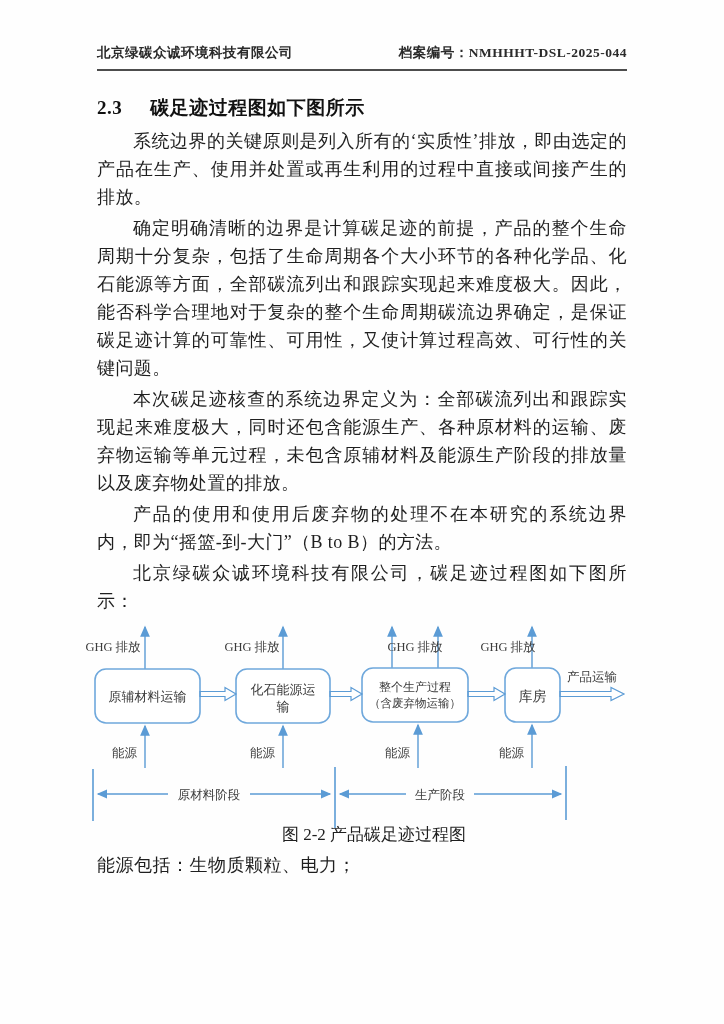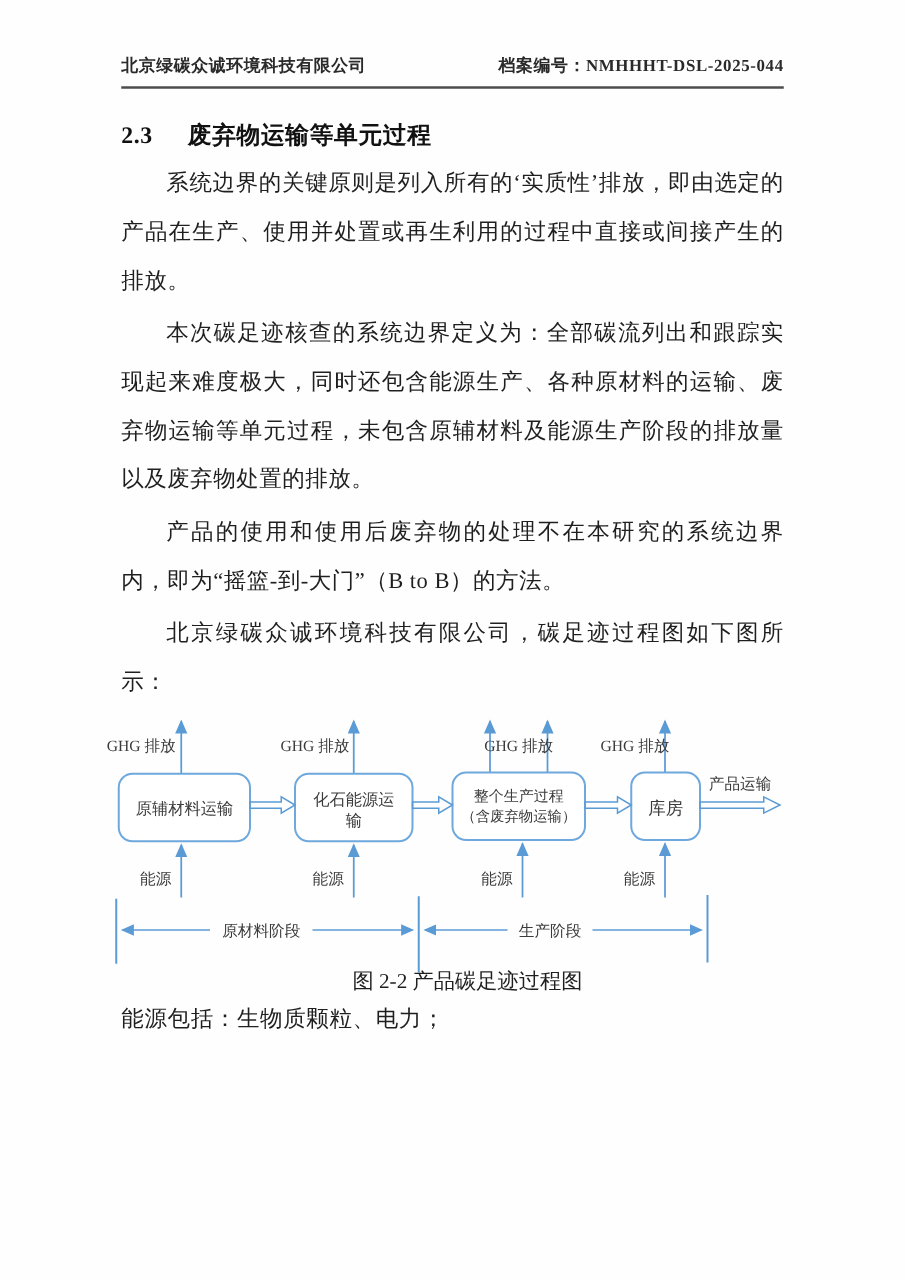--- a/index.html
+++ b/index.html
@@ -19,21 +19,21 @@
     padding-bottom:7px;border-bottom:2px solid #4d4d4d;
     color:#2a2a2a;
   }
   .sec-heading{
     display:flex;align-items:baseline;
     font-size:19px;font-weight:700;color:#111;
     margin:24px 0 6px 0;letter-spacing:0.5px;
   }
   .sec-heading .num{margin-right:28px;font-family:"Liberation Serif",serif;}
   p.body-par{
-    font-size:18px;line-height:39px;
+    font-size:18px;line-height:28px;
     margin:0 0 3px 0;
     text-indent:2em;
     text-align:justify;
     letter-spacing:0.4px;
   }
   .figure-wrap{margin:2px 0 0 -13px;}
   .figure-wrap svg{display:block;}
   .diagram-text{
     font-family:"Liberation Serif","DejaVu Serif",serif;
     fill:#3b3b3b;
@@ -48,24 +48,25 @@
 
 <div class="page">
 
   <div class="header">
     <span>北京绿碳众诚环境科技有限公司</span>
     <span>档案编号：NMHHHT-DSL-2025-044</span>
   </div>
 
   <div class="sec-heading">
     <span class="num">2.3</span>
-    <span>废弃物运输等单元过程</span>
+    <span>碳足迹过程图如下图所示</span>
   </div>
 
   <p class="body-par">系统边界的关键原则是列入所有的‘实质性’排放，即由选定的产品在生产、使用并处置或再生利用的过程中直接或间接产生的排放。</p>
+  <p class="body-par">确定明确清晰的边界是计算碳足迹的前提，产品的整个生命周期十分复杂，包括了生命周期各个大小环节的各种化学品、化石能源等方面，全部碳流列出和跟踪实现起来难度极大。因此，能否科学合理地对于复杂的整个生命周期碳流边界确定，是保证碳足迹计算的可靠性、可用性，又使计算过程高效、可行性的关键问题。</p>
   <p class="body-par">本次碳足迹核查的系统边界定义为：全部碳流列出和跟踪实现起来难度极大，同时还包含能源生产、各种原材料的运输、废弃物运输等单元过程，未包含原辅材料及能源生产阶段的排放量以及废弃物处置的排放。</p>
   <p class="body-par">产品的使用和使用后废弃物的处理不在本研究的系统边界内，即为“摇篮-到-大门”（B to B）的方法。</p>
 
 
   <p class="body-par">北京绿碳众诚环境科技有限公司，碳足迹过程图如下图所示：</p>
 
   <div class="figure-wrap">
     <svg width="560" height="232" viewBox="0 0 560 232">
       <defs>
         <marker id="ah" markerWidth="9" markerHeight="9" refX="7" refY="3.5" orient="auto">

